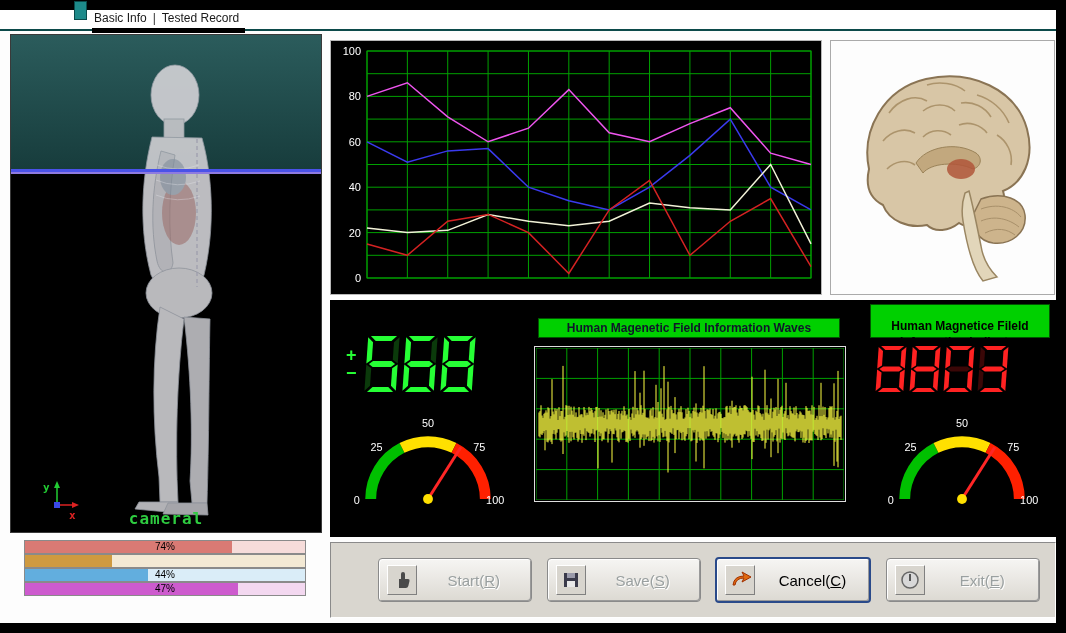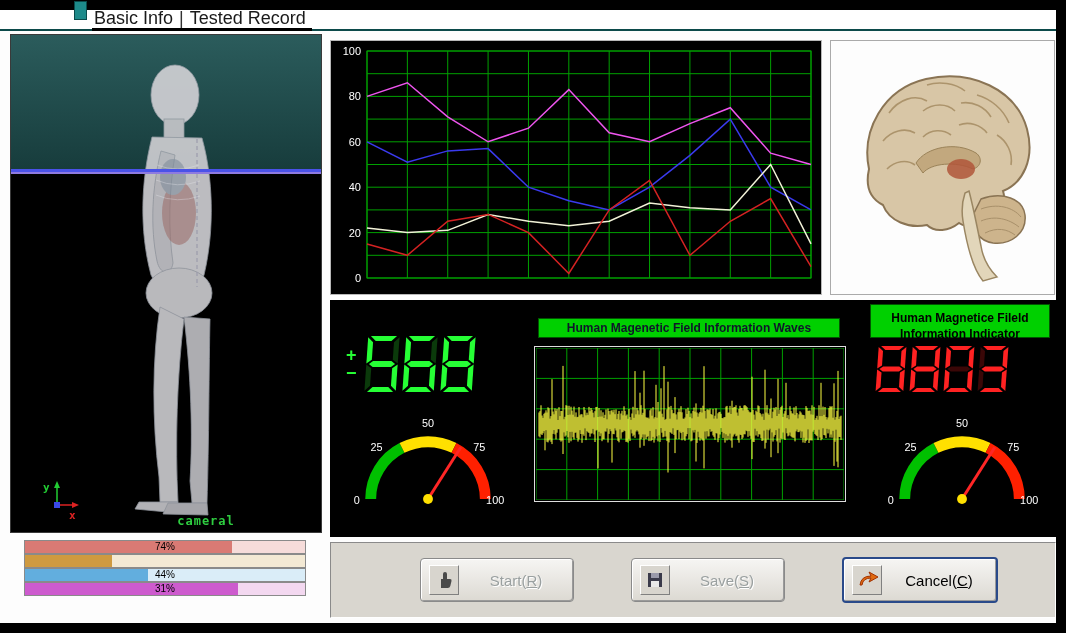--- a/index.html
+++ b/index.html
@@ -5,44 +5,44 @@
   html,body{margin:0;padding:0;background:#ffffff;}
   body{font-family:"Liberation Sans", sans-serif;}
   .screen{position:relative;width:1066px;height:633px;background:#fdfdfd;overflow:hidden;}
 
   .topbar{position:absolute;left:0;top:0;width:1066px;height:10px;background:#000;}
   .right-edge{position:absolute;left:1056px;top:0;width:10px;height:633px;background:#000;}
   .bottom-edge{position:absolute;left:0;top:623px;width:1066px;height:10px;background:#000;}
 
   .tabstrip{position:absolute;left:0;top:10px;width:1056px;height:19px;background:#fff;z-index:3;}
   .app-icon{position:absolute;left:74px;top:-9px;width:11px;height:17px;background:#1d8a8a;border:1px solid #0a4a4a;}
-  .tabs{position:absolute;left:92px;top:0;font-size:18px;color:#1a1a1a;border-bottom:3px solid #000000;padding:0 6px 2px 2px;line-height:16px;}
+  .tabs{position:absolute;left:92px;top:0;font-size:12px;color:#1a1a1a;border-bottom:5px solid #000000;padding:0 6px 2px 2px;line-height:16px;}
   .tabs .tabsep{margin:0 6px;color:#333;}
   .teal-line{position:absolute;left:0;top:29px;width:1056px;height:2px;background:#0c4a4a;}
 
   .body-panel{position:absolute;left:10px;top:34px;width:310px;height:497px;background:#050505;border:1px solid #3a3a3a;}
   .body-panel svg.fig{position:absolute;left:0;top:0;width:310px;height:497px;}
-  .camera-label{position:absolute;left:0;bottom:4px;width:100%;text-align:center;color:#2ecc40;font-family:"DejaVu Sans Mono", monospace;font-size:12px;font-weight:bold;letter-spacing:1px;margin-left:40px;}
+  .camera-label{position:absolute;left:0;bottom:4px;width:100%;text-align:center;color:#2ecc40;font-family:"DejaVu Sans Mono", monospace;font-size:16px;font-weight:bold;letter-spacing:1px;}
 
   .progress-group{position:absolute;left:24px;top:540px;width:282px;}
   .pb-row{position:relative;height:12px;margin-bottom:0;border:1px solid #8a8a8a;background:#eee;}
   .pb-fill{position:absolute;left:0;top:0;bottom:0;}
   .pb-label{position:absolute;left:0;top:0;width:100%;text-align:center;font-size:10px;line-height:12px;color:#000;}
 
   .chart-panel{position:absolute;left:330px;top:40px;width:492px;height:255px;background:#000;border:1px solid #b8b8b8;box-sizing:border-box;}
   .chart-panel svg{width:490px;height:251px;display:block;}
 
   .brain-panel{position:absolute;left:830px;top:40px;width:225px;height:255px;background:#fdfdfd;border:1px solid #aaa;box-sizing:border-box;}
   .brain-panel svg{width:223px;height:251px;display:block;}
 
   .mid-band{position:absolute;left:330px;top:300px;width:726px;height:237px;background:#000;}
   .glabel{position:absolute;background:#00d000;color:#000;font-weight:bold;font-size:12px;text-align:center;border:1px solid #005500;box-sizing:border-box;}
   .test-label{left:6px;top:7px;width:176px;height:20px;line-height:18px;}
   .wave-label{left:208px;top:18px;width:302px;height:20px;line-height:18px;}
-  .field-label{left:540px;top:4px;width:180px;height:34px;line-height:16px;padding-top:5px;}
+  .field-label{left:540px;top:4px;width:180px;height:34px;line-height:16px;padding-top:13px;}
 
   .led{position:absolute;display:flex;align-items:center;}
   .green-led{left:16px;top:36px;}
   .red-led{left:546px;top:46px;}
   .signs{display:flex;flex-direction:column;align-items:center;margin-right:8px;color:#26ff35;font-weight:bold;font-size:18px;line-height:18px;}
   .digits{display:flex;transform:skewX(-4deg);}
   .digits svg{margin-right:4px;}
 
   .gauge-svg{position:absolute;width:168px;height:103px;}
   #gauge-1{left:14px;top:108px;}
@@ -126,21 +126,21 @@
       </div>
     <div class="pb-row" style="background: rgb(243, 233, 212);">
         <div class="pb-fill" style="width: 31%; background: rgb(207, 154, 64);"></div>
       </div>
     <div class="pb-row" style="background: rgb(218, 237, 248);">
         <div class="pb-fill" style="width: 44%; background: rgb(98, 174, 222);"></div>
         <div class="pb-label">44%</div>
       </div>
     <div class="pb-row" style="background: rgb(243, 216, 240);">
         <div class="pb-fill" style="width: 76%; background: rgb(205, 91, 206);"></div>
-        <div class="pb-label">31%</div>
+        <div class="pb-label">47%</div>
       </div>
   </div>
 
   <div class="chart-panel">
     <svg id="chart-svg" viewBox="0 0 490 251">
         <line x1="36" y1="237" x2="480" y2="237" stroke="#00a000" stroke-width="1"></line>
         <line x1="36" y1="214.3" x2="480" y2="214.3" stroke="#00a000" stroke-width="1"></line>
         <line x1="36" y1="191.6" x2="480" y2="191.6" stroke="#00a000" stroke-width="1"></line>
         <line x1="36" y1="168.9" x2="480" y2="168.9" stroke="#00a000" stroke-width="1"></line>
         <line x1="36" y1="146.2" x2="480" y2="146.2" stroke="#00a000" stroke-width="1"></line>
@@ -354,17 +354,26 @@
       <span class="btn-label">Save(<u>S</u>)</span>
     </div>
     <div class="btn focused">
       <span class="btn-icon">
         <svg viewBox="0 0 22 22" width="22" height="22">
             <path d="M4 16 q1-9 11-9 l-2-4 9 5 -9 5 2-4 q-8 0-9 7 z" fill="#e06a10" stroke="#a03000" stroke-width="1"></path>
           </svg>
       </span>
       <span class="btn-label">Cancel(<u>C</u>)</span>
     </div>
+    <div class="btn disabled">
+      <span class="btn-icon">
+        <svg viewBox="0 0 22 22" width="22" height="22">
+            <circle cx="11" cy="11" r="8" fill="#d8d8d8" stroke="#666" stroke-width="1.5"></circle>
+            <rect x="10" y="5" width="2" height="7" fill="#555"></rect>
+          </svg>
+      </span>
+      <span class="btn-label">Exit(<u>E</u>)</span>
+    </div>
   </div>
 
   <div class="right-edge"></div>
   <div class="bottom-edge"></div>
 </div>
 
 </body></html>

